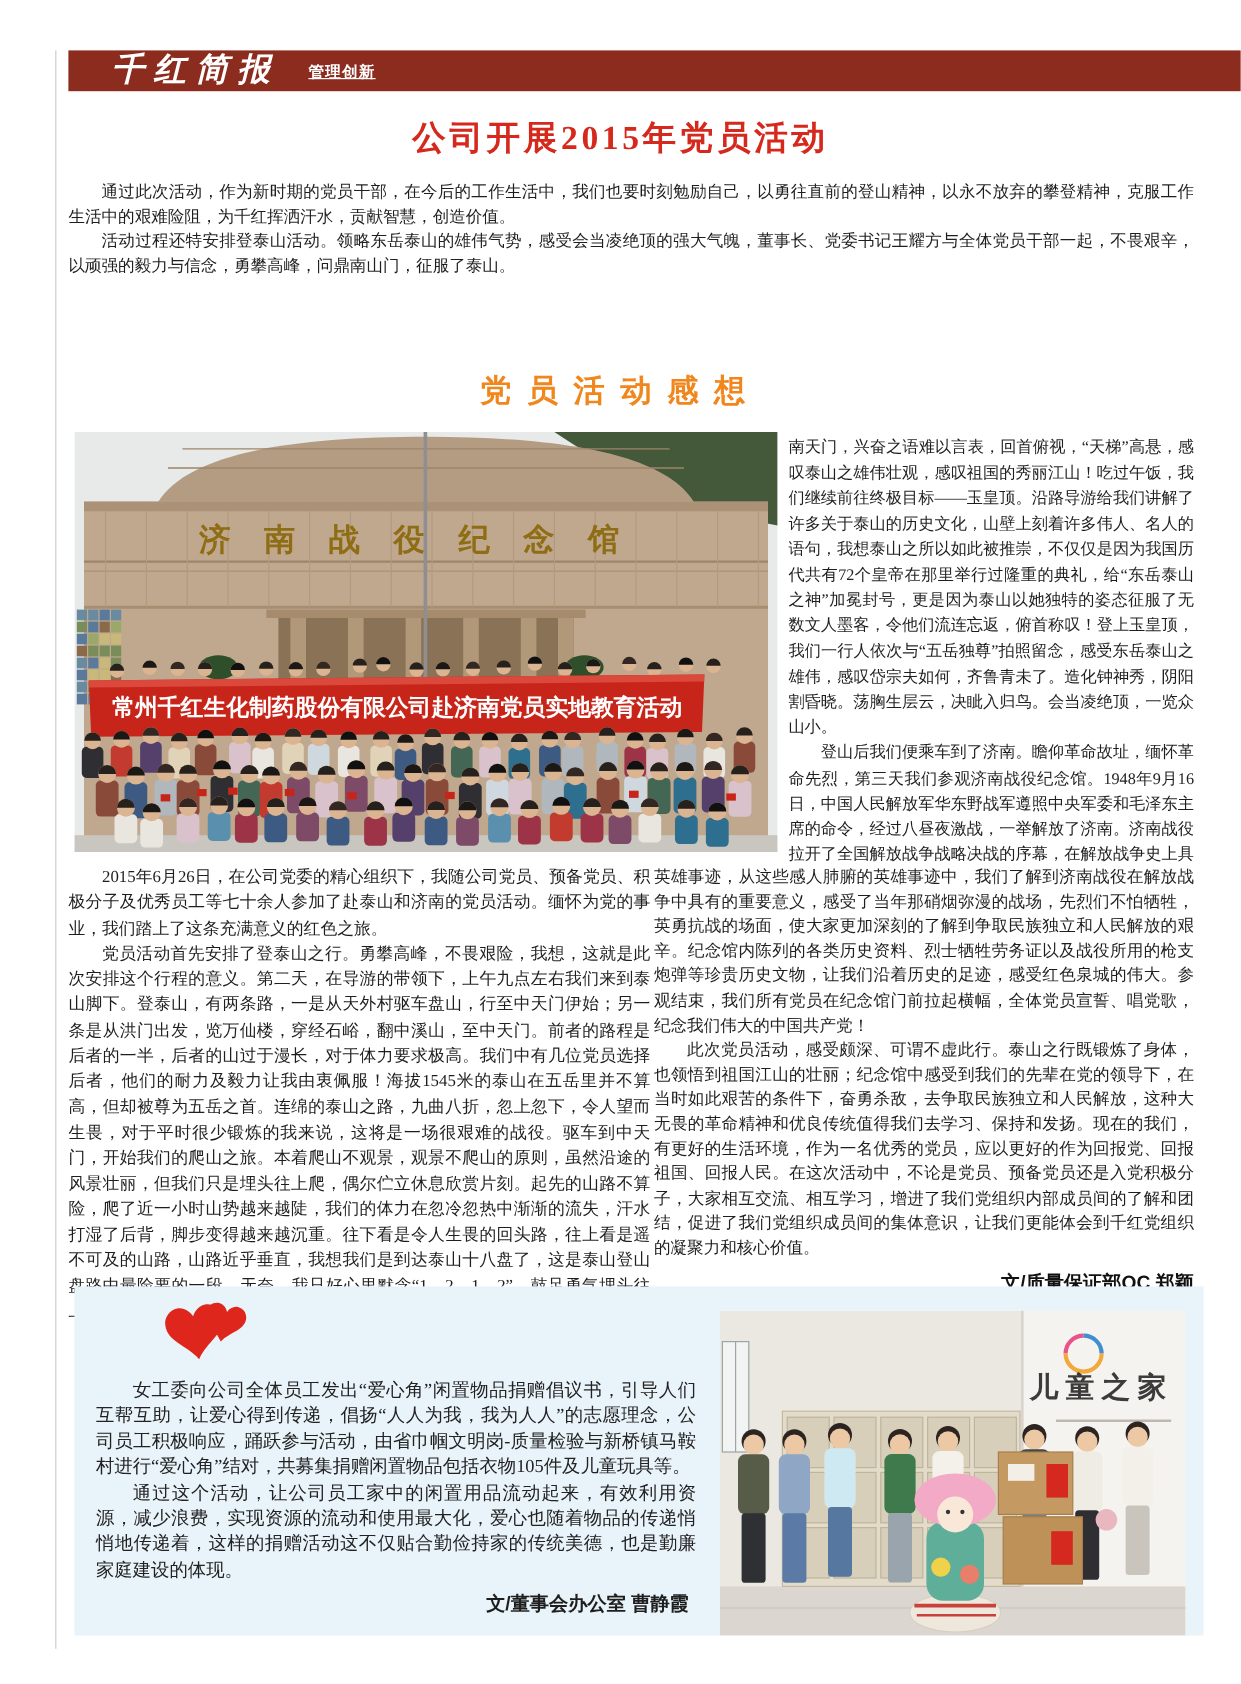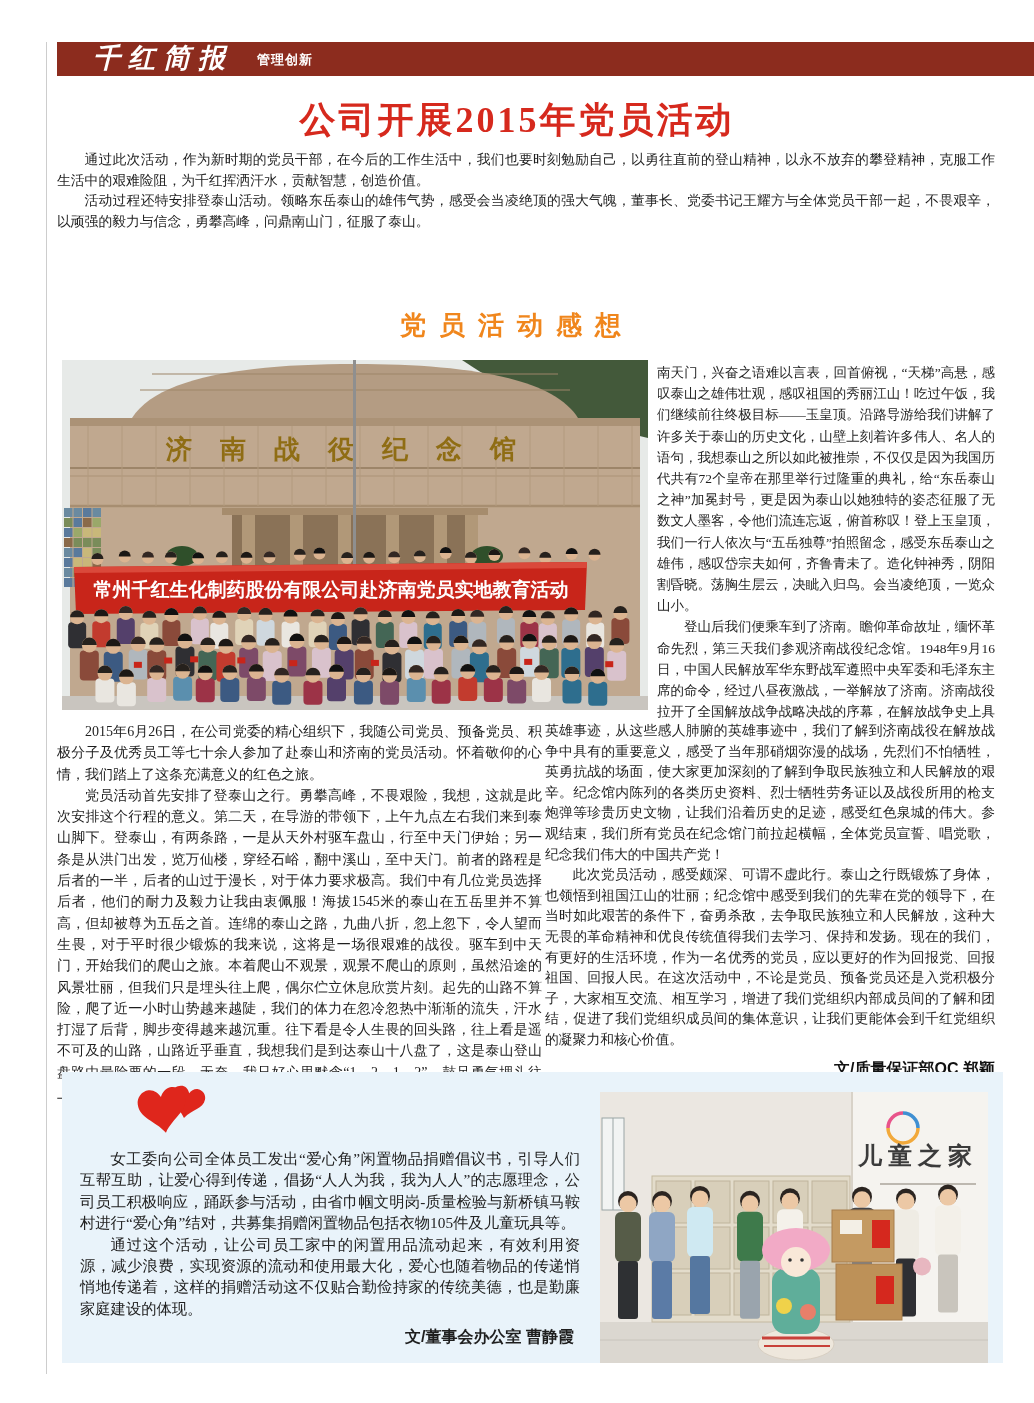--- a/index.html
+++ b/index.html
@@ -5,27 +5,27 @@
   html,body{margin:0;padding:0;background:#fff;}
   #page{position:relative;width:1034px;height:1403px;background:#fff;overflow:hidden;
         font-family:"Liberation Serif","DejaVu Serif",serif;color:#1e1e1e;}
   .left-rule{position:absolute;left:46px;top:42px;width:1px;height:1332px;background:#cdcdcd;}
 
   
   .header-bar{position:absolute;left:57px;top:42px;width:1031px;height:34px;background:#8c2c1e;color:#fff;text-align:center;}
   .masthead{position:absolute;left:36px;top:-2px;font-size:27px;font-weight:bold;font-style:italic;
             letter-spacing:8px;font-family:"DejaVu Serif",serif;}
   .section-label{position:absolute;left:200px;top:9px;font-size:13px;font-weight:bold;
-            font-family:"Liberation Sans","DejaVu Sans",sans-serif;letter-spacing:1px;}
+            font-family:"Liberation Sans","DejaVu Sans",sans-serif;letter-spacing:1px;text-decoration:underline;}
   .edition{position:absolute;right:12px;top:-2px;}
   .edition-letter{font-size:31px;font-family:"DejaVu Serif",serif;}
   .edition-suffix{font-size:12px;}
 
   .headline{position:absolute;left:0;top:96px;width:100%;text-align:center;
-            font-size:36px;font-weight:bold;color:#d6291d;letter-spacing:3px;}
+            font-size:28px;font-weight:bold;color:#d6291d;letter-spacing:3px;}
 
   .intro{position:absolute;left:57px;top:150px;width:938px;display:flex;gap:10px;}
   .intro .col{flex:1;}
   .para{margin:0;text-align:justify;text-indent:2em;}
   .para.no-indent{text-indent:0;}
   .intro .para{font-size:13.8px;line-height:20.6px;}
 
   .section-title{position:absolute;left:0;top:308px;width:100%;text-align:center;font-size:26px;
             font-weight:bold;color:#f0861c;letter-spacing:13px;
             font-family:"Liberation Sans","DejaVu Sans",sans-serif;}
@@ -415,21 +415,21 @@
         <path d="M 528.2415039064581 316.1971649158877 a 7.5 7.5 0 0 1 15 0 Z" fill="#111111"></path>
         <rect x="543.2415039064581" y="301.1971649158877" width="8" height="6" fill="#c8251a"></rect>
       </g>
   </svg>
 
   <div class="side-col">
       <p class="para no-indent">南天门，兴奋之语难以言表，回首俯视，“天梯”高悬，感叹泰山之雄伟壮观，感叹祖国的秀丽江山！吃过午饭，我们继续前往终极目标——玉皇顶。沿路导游给我们讲解了许多关于泰山的历史文化，山壁上刻着许多伟人、名人的语句，我想泰山之所以如此被推崇，不仅仅是因为我国历代共有72个皇帝在那里举行过隆重的典礼，给“东岳泰山之神”加冕封号，更是因为泰山以她独特的姿态征服了无数文人墨客，令他们流连忘返，俯首称叹！登上玉皇顶，我们一行人依次与“五岳独尊”拍照留念，感受东岳泰山之雄伟，感叹岱宗夫如何，齐鲁青未了。造化钟神秀，阴阳割昏晓。荡胸生层云，决眦入归鸟。会当凌绝顶，一览众山小。</p>
       <p class="para">登山后我们便乘车到了济南。瞻仰革命故址，缅怀革命先烈，第三天我们参观济南战役纪念馆。1948年9月16日，中国人民解放军华东野战军遵照中央军委和毛泽东主席的命令，经过八昼夜激战，一举解放了济南。济南战役拉开了全国解放战争战略决战的序幕，在解放战争史上具有重要的地位和意义。进入纪念馆后，解说员详细的介绍了济南战役的</p>
     </div>
   <div class="below-left">
-      <p class="para">2015年6月26日，在公司党委的精心组织下，我随公司党员、预备党员、积极分子及优秀员工等七十余人参加了赴泰山和济南的党员活动。怀着敬仰的心情，我们踏上了这条充满意义的红色之旅。</p>
+      <p class="para">2015年6月26日，在公司党委的精心组织下，我随公司党员、预备党员、积极分子及优秀员工等七十余人参加了赴泰山和济南的党员活动。缅怀为党的事业，我们踏上了这条充满意义的红色之旅。</p>
       <p class="para">党员活动首先安排了登泰山之行。勇攀高峰，不畏艰险，我想，这就是此次安排这个行程的意义。第二天，在导游的带领下，上午九点左右我们来到泰山脚下。登泰山，有两条路，一是从天外村驱车盘山，行至中天门伊始；另一条是从洪门出发，览万仙楼，穿经石峪，翻中溪山，至中天门。前者的路程是后者的一半，后者的山过于漫长，对于体力要求极高。我们中有几位党员选择后者，他们的耐力及毅力让我由衷佩服！海拔1545米的泰山在五岳里并不算高，但却被尊为五岳之首。连绵的泰山之路，九曲八折，忽上忽下，令人望而生畏，对于平时很少锻炼的我来说，这将是一场很艰难的战役。驱车到中天门，开始我们的爬山之旅。本着爬山不观景，观景不爬山的原则，虽然沿途的风景壮丽，但我们只是埋头往上爬，偶尔伫立休息欣赏片刻。起先的山路不算险，爬了近一小时山势越来越陡，我们的体力在忽冷忽热中渐渐的流失，汗水打湿了后背，脚步变得越来越沉重。往下看是令人生畏的回头路，往上看是遥不可及的山路，山路近乎垂直，我想我们是到达泰山十八盘了，这是泰山登山盘路中最险要的一段。无奈，我只好心里默念“1、2、1、2”，鼓足勇气埋头往上挪步。十一点时，我终于登上了</p>
     </div>
   <div class="below-right">
     <div>
         <p class="para no-indent">英雄事迹，从这些感人肺腑的英雄事迹中，我们了解到济南战役在解放战争中具有的重要意义，感受了当年那硝烟弥漫的战场，先烈们不怕牺牲，英勇抗战的场面，使大家更加深刻的了解到争取民族独立和人民解放的艰辛。纪念馆内陈列的各类历史资料、烈士牺牲劳务证以及战役所用的枪支炮弹等珍贵历史文物，让我们沿着历史的足迹，感受红色泉城的伟大。参观结束，我们所有党员在纪念馆门前拉起横幅，全体党员宣誓、唱党歌，纪念我们伟大的中国共产党！</p>
         <p class="para">此次党员活动，感受颇深、可谓不虚此行。泰山之行既锻炼了身体，也领悟到祖国江山的壮丽；纪念馆中感受到我们的先辈在党的领导下，在当时如此艰苦的条件下，奋勇杀敌，去争取民族独立和人民解放，这种大无畏的革命精神和优良传统值得我们去学习、保持和发扬。现在的我们，有更好的生活环境，作为一名优秀的党员，应以更好的作为回报党、回报祖国、回报人民。在这次活动中，不论是党员、预备党员还是入党积极分子，大家相互交流、相互学习，增进了我们党组织内部成员间的了解和团结，促进了我们党组织成员间的集体意识，让我们更能体会到千红党组织的凝聚力和核心价值。</p>
       </div>
     <div class="byline">文/质量保证部QC 郑颖</div>
   </div>
 

